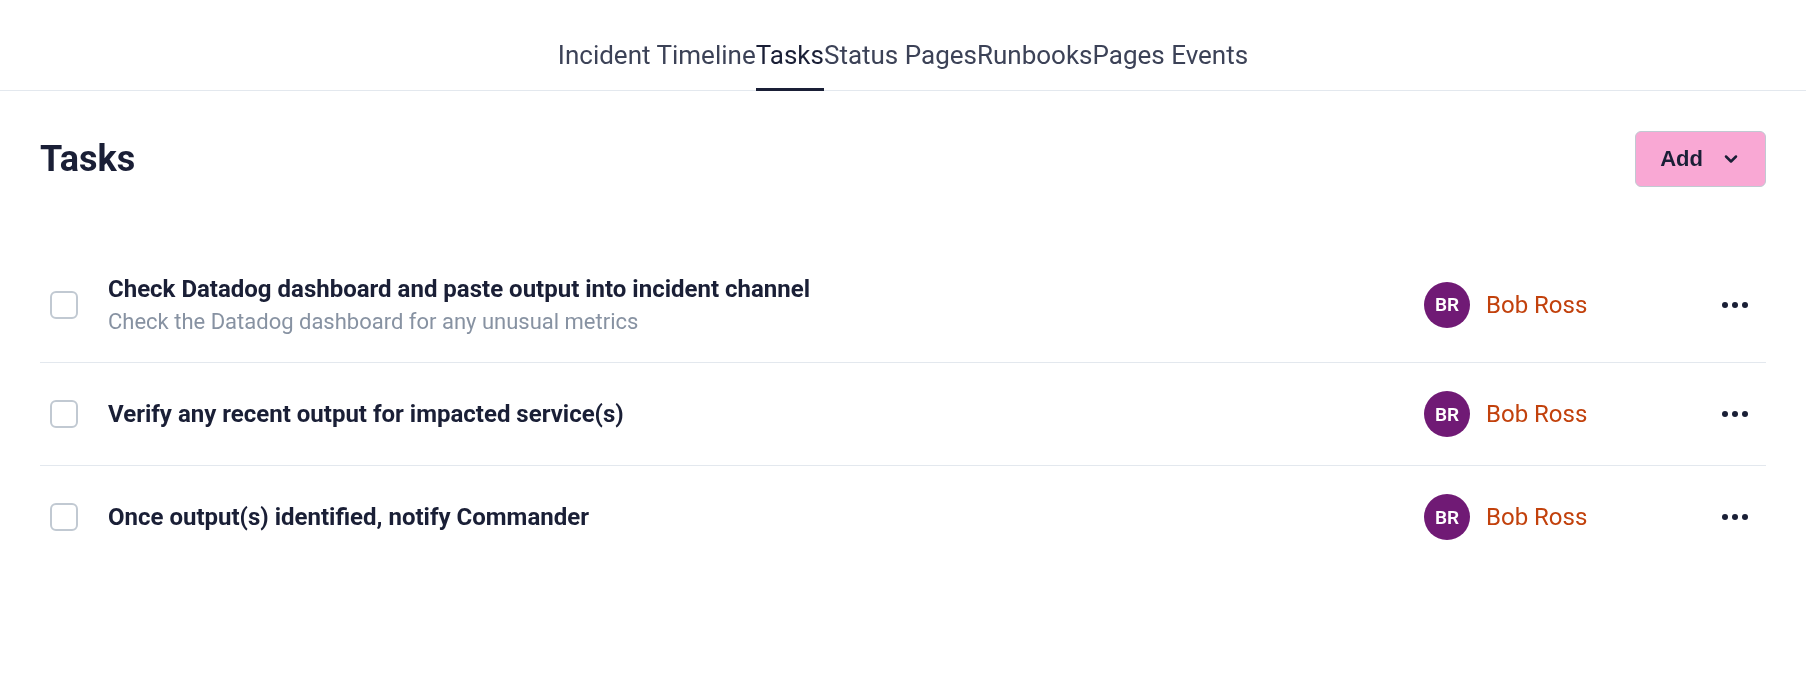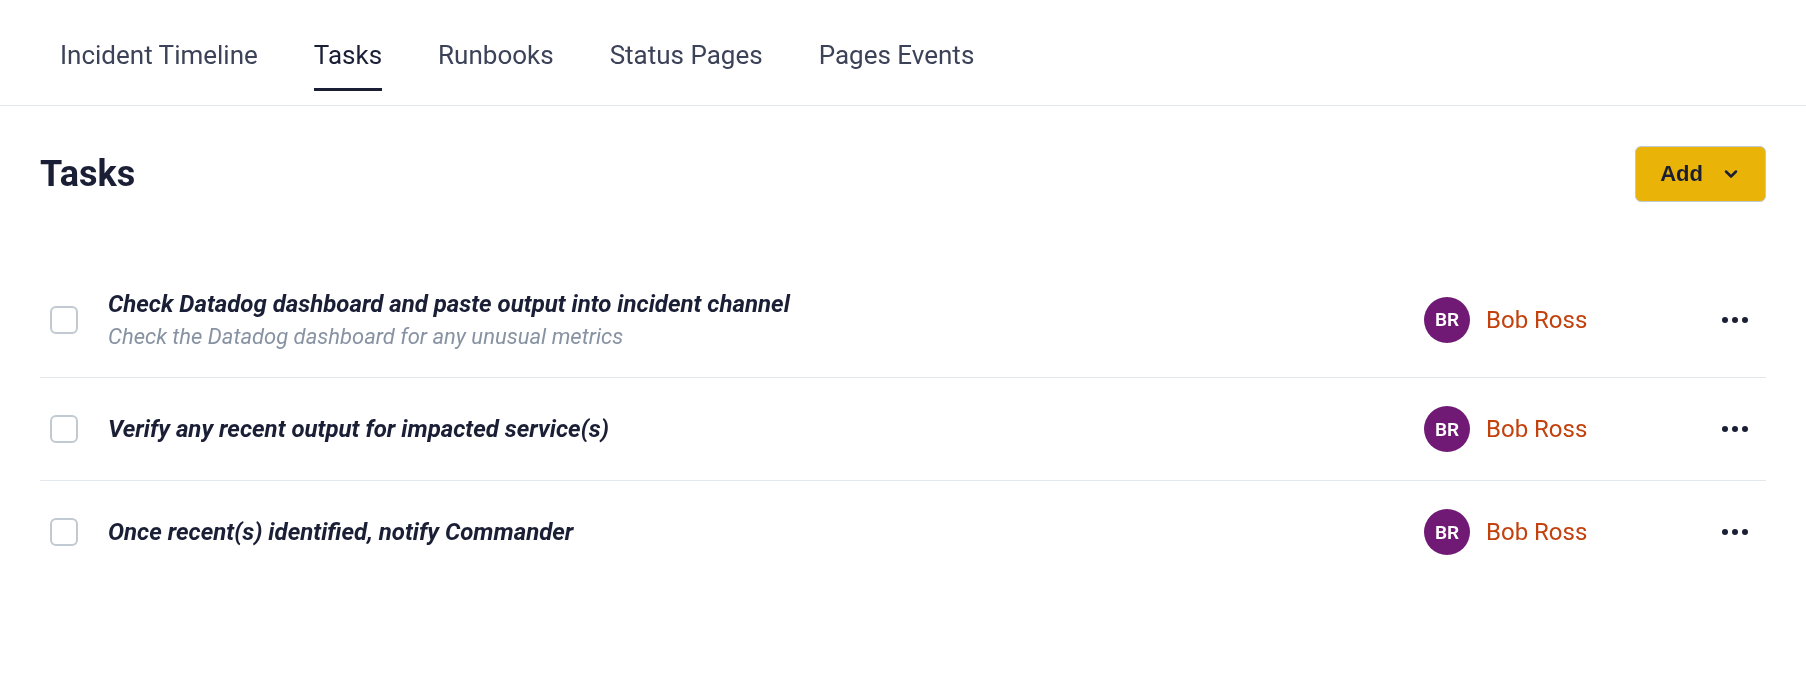--- a/index.html
+++ b/index.html
@@ -9,23 +9,23 @@
     }
     body {
       font-family: -apple-system, BlinkMacSystemFont, "Segoe UI", Roboto, Helvetica, Arial, sans-serif;
       background: #ffffff;
       color: #1a1f36;
       width: 1806px;
       padding: 0;
     }
     .tabs {
       display: flex;
-      gap: 56px;
-      padding: 40px 60px 15px 60px;
+      padding: 40px 60px 0 60px;
       border-bottom: 1px solid #e3e8ee;
+      justify-content: center;
     }
     .tab {
       font-size: 26px;
       color: #3c4257;
       padding-bottom: 20px;
       cursor: pointer;
       position: relative;
     }
     .tab.active {
       color: #1a1f36;
@@ -50,21 +50,21 @@
       font-weight: 700;
       color: #1a1f36;
     }
     .add-button {
       display: flex;
       align-items: center;
       gap: 18px;
       padding: 14px 24px;
       border: 1px solid #c1c9d2;
       border-radius: 6px;
-      background: #eab308;
+      background: #f9a8d4;
       cursor: pointer;
       font-size: 22px;
       font-weight: 600;
       color: #1a1f36;
     }
     .chevron-down {
       width: 20px;
       height: 20px;
     }
     .tasks-list {
@@ -88,21 +88,20 @@
       flex-shrink: 0;
       margin-left: 10px;
       cursor: pointer;
       background: #ffffff;
     }
     .task-content {
       flex: 1;
       display: flex;
       flex-direction: column;
       gap: 6px;
-      font-style: italic;
     }
     .task-title {
       font-size: 24px;
       font-weight: 700;
       color: #1a1f36;
     }
     .task-desc {
       font-size: 22px;
       color: #8792a2;
     }
@@ -146,22 +145,22 @@
       background: #1a1f36;
       border-radius: 50%;
     }
   </style>
 </head>
 <body>
 
 <div class="tabs">
   <div class="tab">Incident Timeline</div>
   <div class="tab active">Tasks</div>
+  <div class="tab">Status Pages</div>
   <div class="tab">Runbooks</div>
-  <div class="tab">Status Pages</div>
   <div class="tab">Pages Events</div>
 </div>
 
 <div class="section-header">
   <h1 class="section-title">Tasks</h1>
   <button class="add-button">
     <span>Add</span>
     <svg class="chevron-down" viewBox="0 0 24 24" fill="none" stroke="#1a1f36" stroke-width="3" stroke-linecap="round" stroke-linejoin="round">
       <polyline points="6 9 12 15 18 9"></polyline>
     </svg>
@@ -203,21 +202,21 @@
           <span></span>
           <span></span>
           <span></span>
         </div>
     </div>
   </div>
 
   <div class="task-row">
     <div class="checkbox"></div>
     <div class="task-content">
-      <div class="task-title">Once recent(s) identified, notify Commander</div>
+      <div class="task-title">Once output(s) identified, notify Commander</div>
     </div>
     <div class="assignee">
       <div class="avatar">BR</div>
       <div class="assignee-name">Bob Ross</div>
     </div>
     <div class="more-menu">
       <div class="dots">
           <span></span>
           <span></span>
           <span></span>

